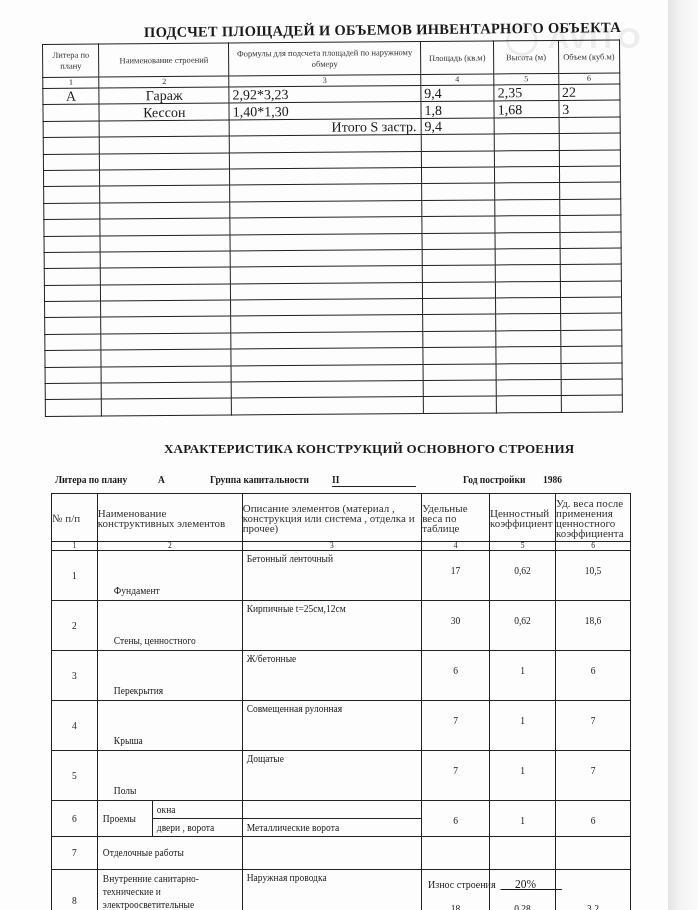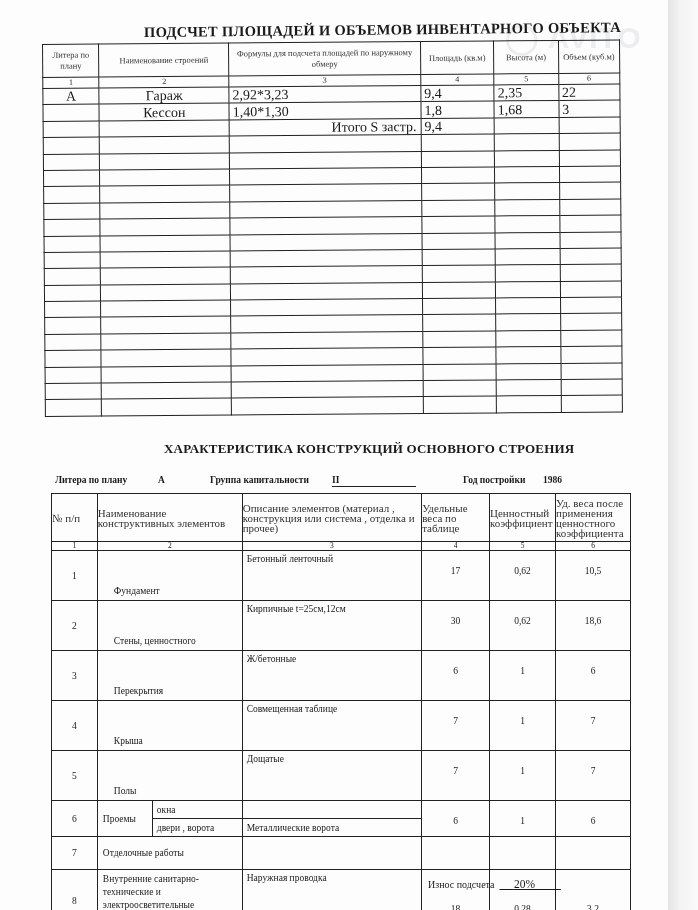--- a/index.html
+++ b/index.html
@@ -302,21 +302,21 @@
     <td class="idx">3</td>
     <td colspan="2" class="name">Перекрытия</td>
     <td class="desc">Ж/бетонные</td>
     <td class="v">6</td>
     <td class="v">1</td>
     <td class="v">6</td>
   </tr>
   <tr class="r">
     <td class="idx">4</td>
     <td colspan="2" class="name">Крыша</td>
-    <td class="desc">Совмещенная таблице</td>
+    <td class="desc">Совмещенная рулонная</td>
     <td class="v">7</td>
     <td class="v">1</td>
     <td class="v">7</td>
   </tr>
   <tr class="r">
     <td class="idx">5</td>
     <td colspan="2" class="name">Полы</td>
     <td class="desc">Дощатые</td>
     <td class="v">7</td>
     <td class="v">1</td>
@@ -367,15 +367,15 @@
   <tr>
     <td colspan="4" class="totlabel" style="height:28px">Итого :</td>
     <td class="v"></td>
     <td class="v"></td>
     <td class="v">58,3</td>
   </tr>
 </tbody>
   </table>
 
 <div class="wear">
-  <span>Износ подсчета</span>
+  <span>Износ строения</span>
   &nbsp;<span class="val">&nbsp;&nbsp;&nbsp;&nbsp;&nbsp;<span>20%</span>&nbsp;&nbsp;&nbsp;&nbsp;&nbsp;&nbsp;&nbsp;&nbsp;&nbsp;</span>
 </div>
 
 </body></html>

